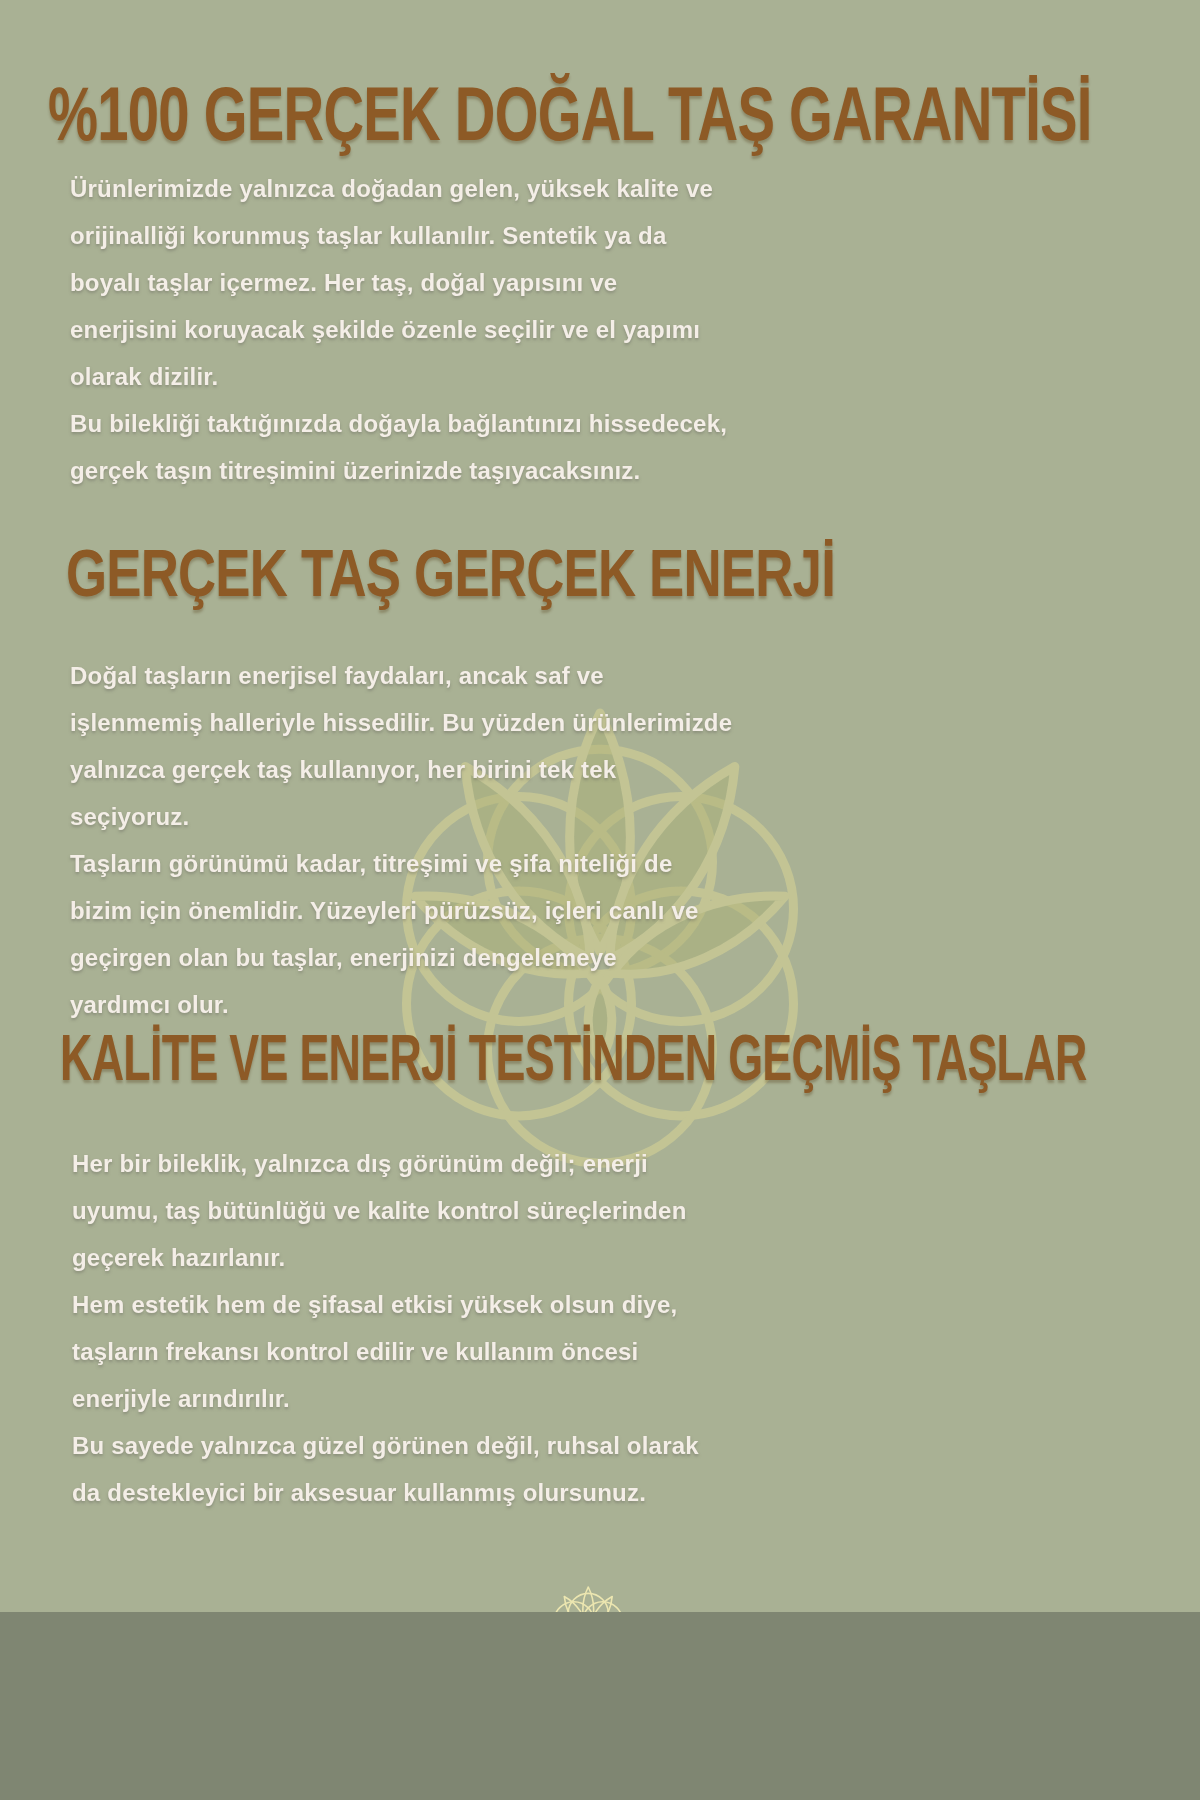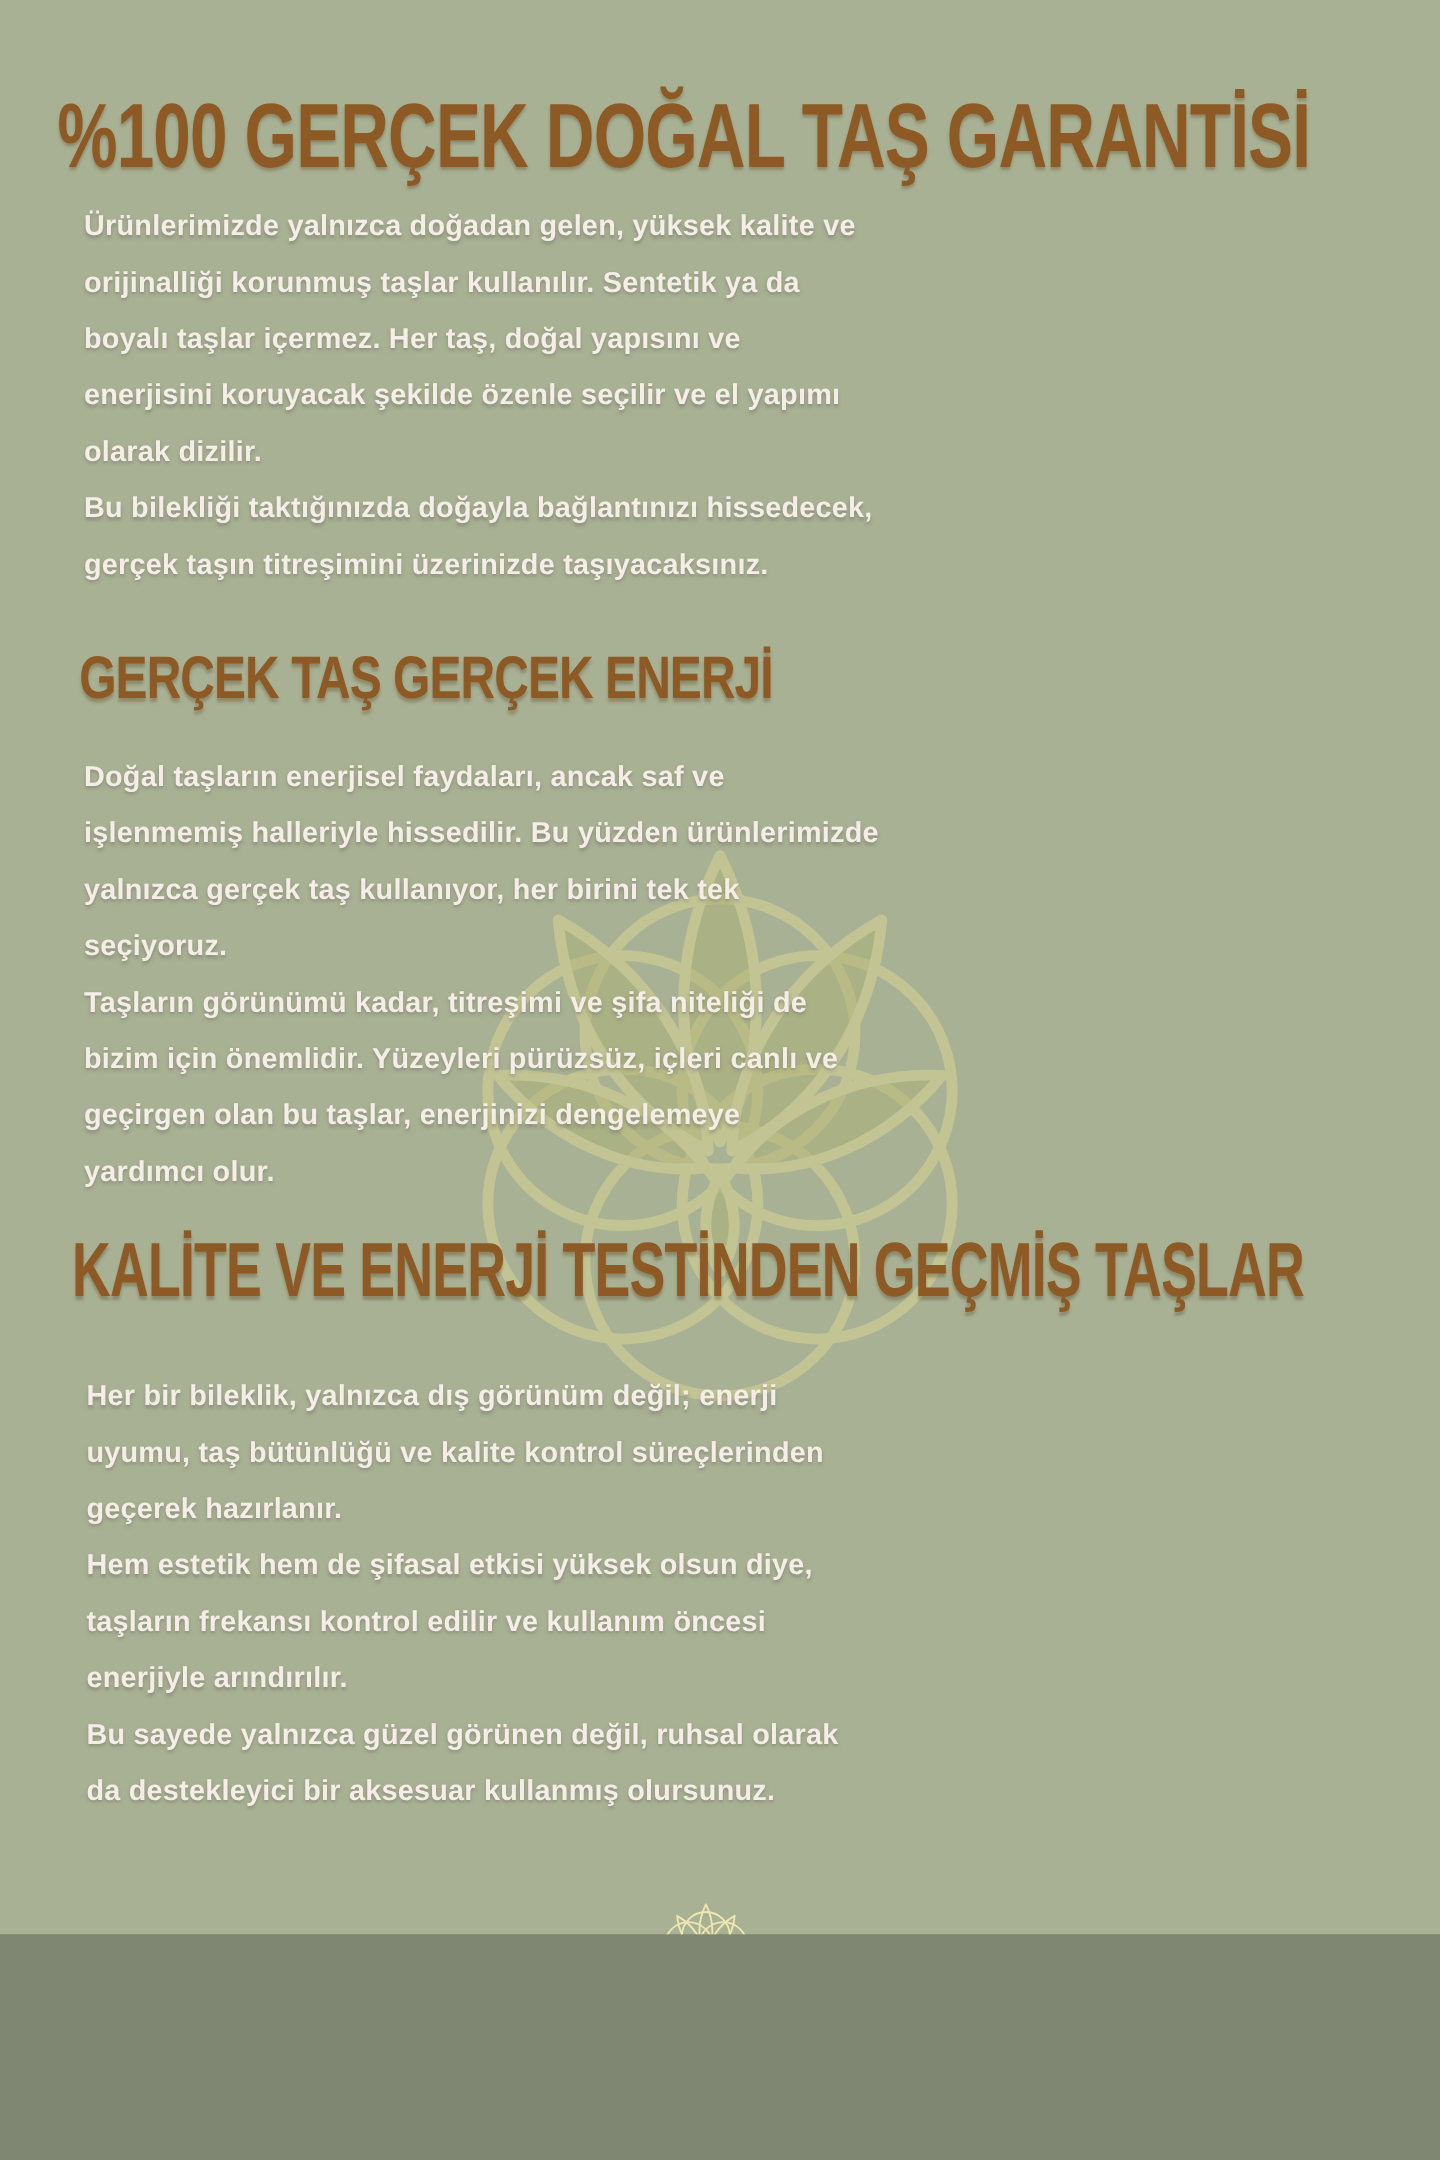--- a/index.html
+++ b/index.html
@@ -19,37 +19,37 @@
     white-space:nowrap;
     text-shadow:0 3px 3px rgba(80,55,20,0.32);
   }
   .heading .squeeze{
     display:inline-block;
     transform-origin:left bottom;
     letter-spacing:-1px;
   }
   #h1{left:48px;top:76px;font-size:76px;}
   #h1 .squeeze{transform:scaleX(0.74);}
-  #h2{left:66px;top:540px;font-size:50px;}
+  #h2{left:66px;top:540px;font-size:66px;}
   #h2 .squeeze{transform:scaleX(0.80);}
   #h3{left:60px;top:1026px;font-size:64px;}
   #h3 .squeeze{transform:scaleX(0.70);}
   
   .para{
     position:absolute;
     color:#f4eee7;
     font-size:24px;
     font-weight:bold;
     line-height:47px;
     white-space:pre-line;
     text-shadow:0 2px 3px rgba(105,105,95,0.5);
     letter-spacing:0.2px;
   }
   #p1{left:70px;top:165px;}
-  #p2{left:70px;top:624px;}
+  #p2{left:70px;top:652px;}
   #p3{left:72px;top:1140px;}
   
   .lotus-watermark{
     position:absolute;
     left:330px;top:645px;
     width:540px;height:530px;
     color:#c6c795;
     --petal-fill:rgba(173,178,112,0.45);
     opacity:0.9;
   }

